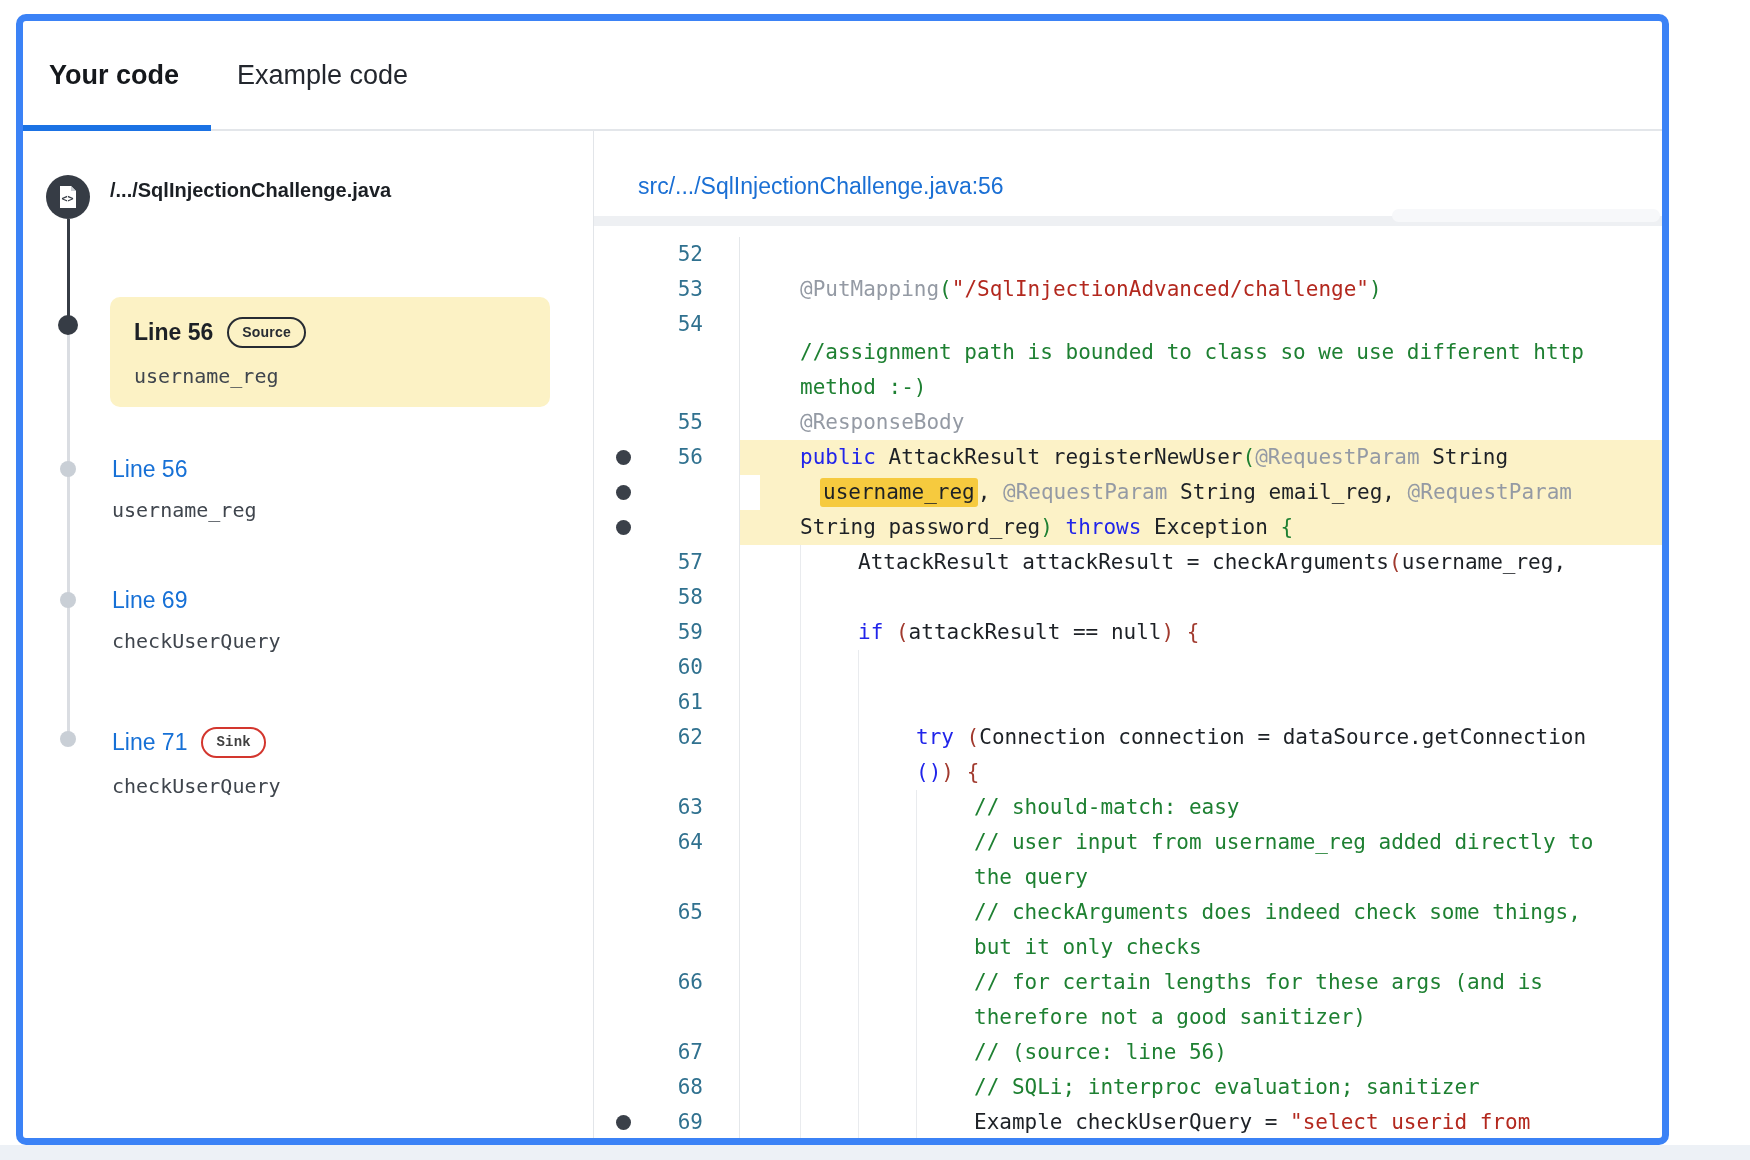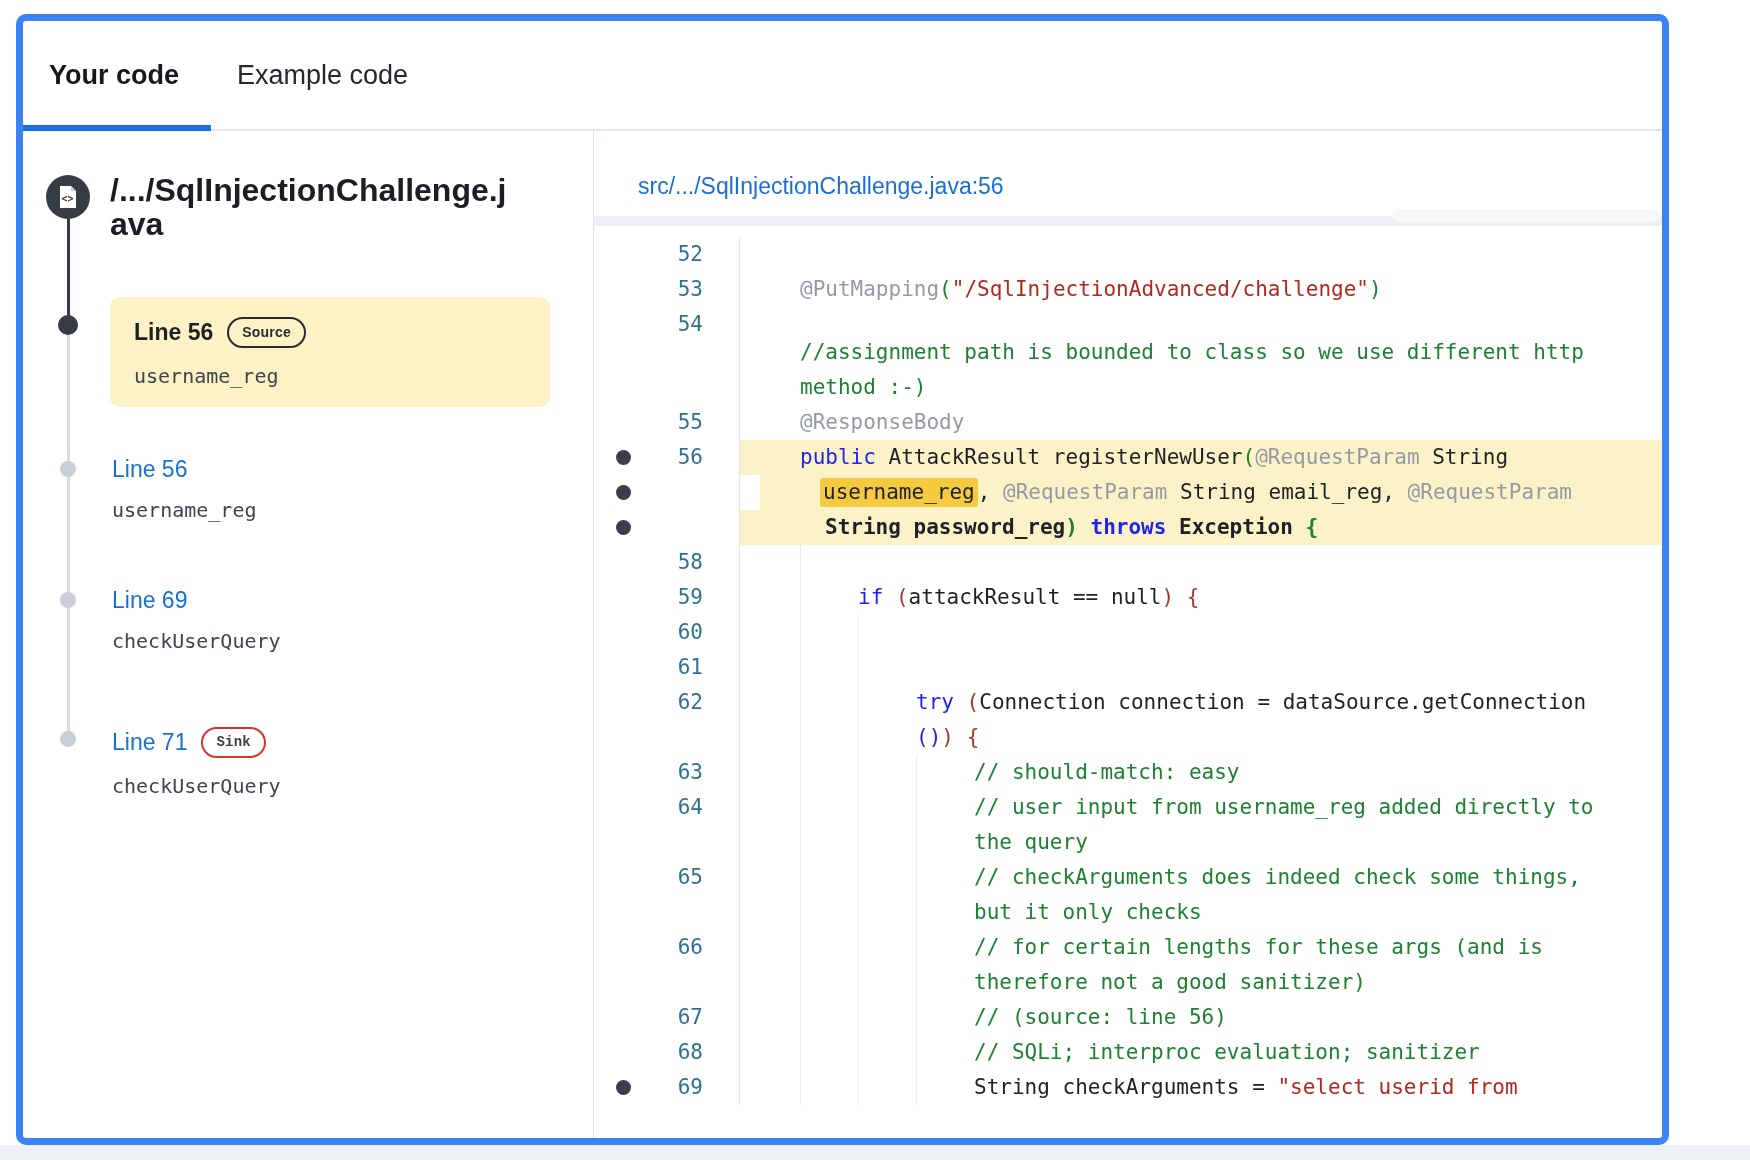--- a/index.html
+++ b/index.html
@@ -26,21 +26,21 @@
   .sidebar { width:570px; position:relative; flex:none; }
   .timeline-seg { position:absolute; left:44px; width:3px; }
   .seg-dark { background:#363c45; }
   .seg-light { background:#dadde2; }
   .tl-dot { position:absolute; border-radius:50%; }
   .dot-dark { width:20px; height:20px; background:#363c45; left:35px; }
   .dot-light { width:16px; height:16px; background:#c9cfd6; left:37px; }
 
   .file-icon { position:absolute; left:23px; top:44px; width:44px; height:44px; }
   .file-title { position:absolute; left:87px; top:42px; width:410px;
-                font-size:32px; font-weight:700; color:#1b1f24; line-height:34px;
+                font-size:20px; font-weight:700; color:#1b1f24; line-height:34px;
                 word-break:break-all; }
 
   .step-card { position:absolute; left:87px; top:166px; width:440px; height:110px;
                background:#fcf2c5; border-radius:10px; padding:20px 24px; }
   .step { position:absolute; left:89px; width:430px; }
   .step-line { font-size:23px; line-height:25px; display:flex; align-items:center; gap:14px; }
   .step-line.link { color:#1670d6; cursor:pointer; }
   .step-line.current { color:#1d2126; font-weight:600; }
   .step-symbol { margin-top:16px; font-family:"DejaVu Sans Mono", monospace;
                  font-size:20px; color:#3f454d; }
@@ -178,21 +178,25 @@
           <div class="crow hl">
             <div class="gut">
               <span class="bullet"></span>
             </div>
             <div class="ctext" style="padding-left: 60px; margin-left: 20px;"><span class="tok-pl tok-mark">username_reg</span><span class="tok-pl">, </span><span class="tok-ann">@RequestParam</span><span class="tok-pl"> String email_reg, </span><span class="tok-ann">@RequestParam</span></div>
           </div>
           <div class="crow hl">
             <div class="gut">
               <span class="bullet"></span>
             </div>
-            <div class="ctext" style="padding-left: 85px; font-weight: bold;"><span class="tok-pl">String password_reg</span><span class="tok-b1">)</span><span class="tok-pl"> </span><span class="tok-kw">throws</span><span class="tok-pl"> Exception </span><span class="tok-b1">{</span></div>
+            <div class="ctext" style="padding-left: 60px;"><span class="tok-pl">String password_reg</span><span class="tok-b1">)</span><span class="tok-pl"> </span><span class="tok-kw">throws</span><span class="tok-pl"> Exception </span><span class="tok-b1">{</span></div>
+          </div>
+          <div class="crow">
+            <div class="gut"><span>57</span></div>
+            <div class="ctext" style="padding-left: 118px;"><span class="guide" style="left: 60px;"></span><span class="tok-pl">AttackResult attackResult = checkArguments</span><span class="tok-b2">(</span><span class="tok-pl">username_reg,</span></div>
           </div>
           <div class="crow">
             <div class="gut"><span>58</span></div>
             <div class="ctext" style="padding-left: 118px;"><span class="guide" style="left: 60px;"></span> </div>
           </div>
           <div class="crow">
             <div class="gut"><span>59</span></div>
             <div class="ctext" style="padding-left: 118px;"><span class="guide" style="left: 60px;"></span><span class="tok-kw">if</span><span class="tok-pl"> </span><span class="tok-b2">(</span><span class="tok-pl">attackResult == null</span><span class="tok-b2">)</span><span class="tok-pl"> </span><span class="tok-b2">{</span></div>
           </div>
           <div class="crow">
@@ -242,21 +246,21 @@
           <div class="crow">
             <div class="gut"><span>67</span></div>
             <div class="ctext" style="padding-left: 234px;"><span class="guide" style="left: 60px;"></span><span class="guide" style="left: 118px;"></span><span class="guide" style="left: 176px;"></span><span class="tok-com">// (source: line 56)</span></div>
           </div>
           <div class="crow">
             <div class="gut"><span>68</span></div>
             <div class="ctext" style="padding-left: 234px;"><span class="guide" style="left: 60px;"></span><span class="guide" style="left: 118px;"></span><span class="guide" style="left: 176px;"></span><span class="tok-com">// SQLi; interproc evaluation; sanitizer</span></div>
           </div>
           <div class="crow">
             <div class="gut"><span class="bullet"></span><span>69</span></div>
-            <div class="ctext" style="padding-left: 234px;"><span class="guide" style="left: 60px;"></span><span class="guide" style="left: 118px;"></span><span class="guide" style="left: 176px;"></span><span class="tok-pl">String checkArguments = </span><span class="tok-str">"select userid from</span></div>
+            <div class="ctext" style="padding-left: 234px;"><span class="guide" style="left: 60px;"></span><span class="guide" style="left: 118px;"></span><span class="guide" style="left: 176px;"></span><span class="tok-pl">Example checkUserQuery = </span><span class="tok-str">"select userid from</span></div>
           </div>
         </div>
     </div>
 
   </div>
 </div>
 
 <div class="bottom-strip"></div>
 
 </body></html>

